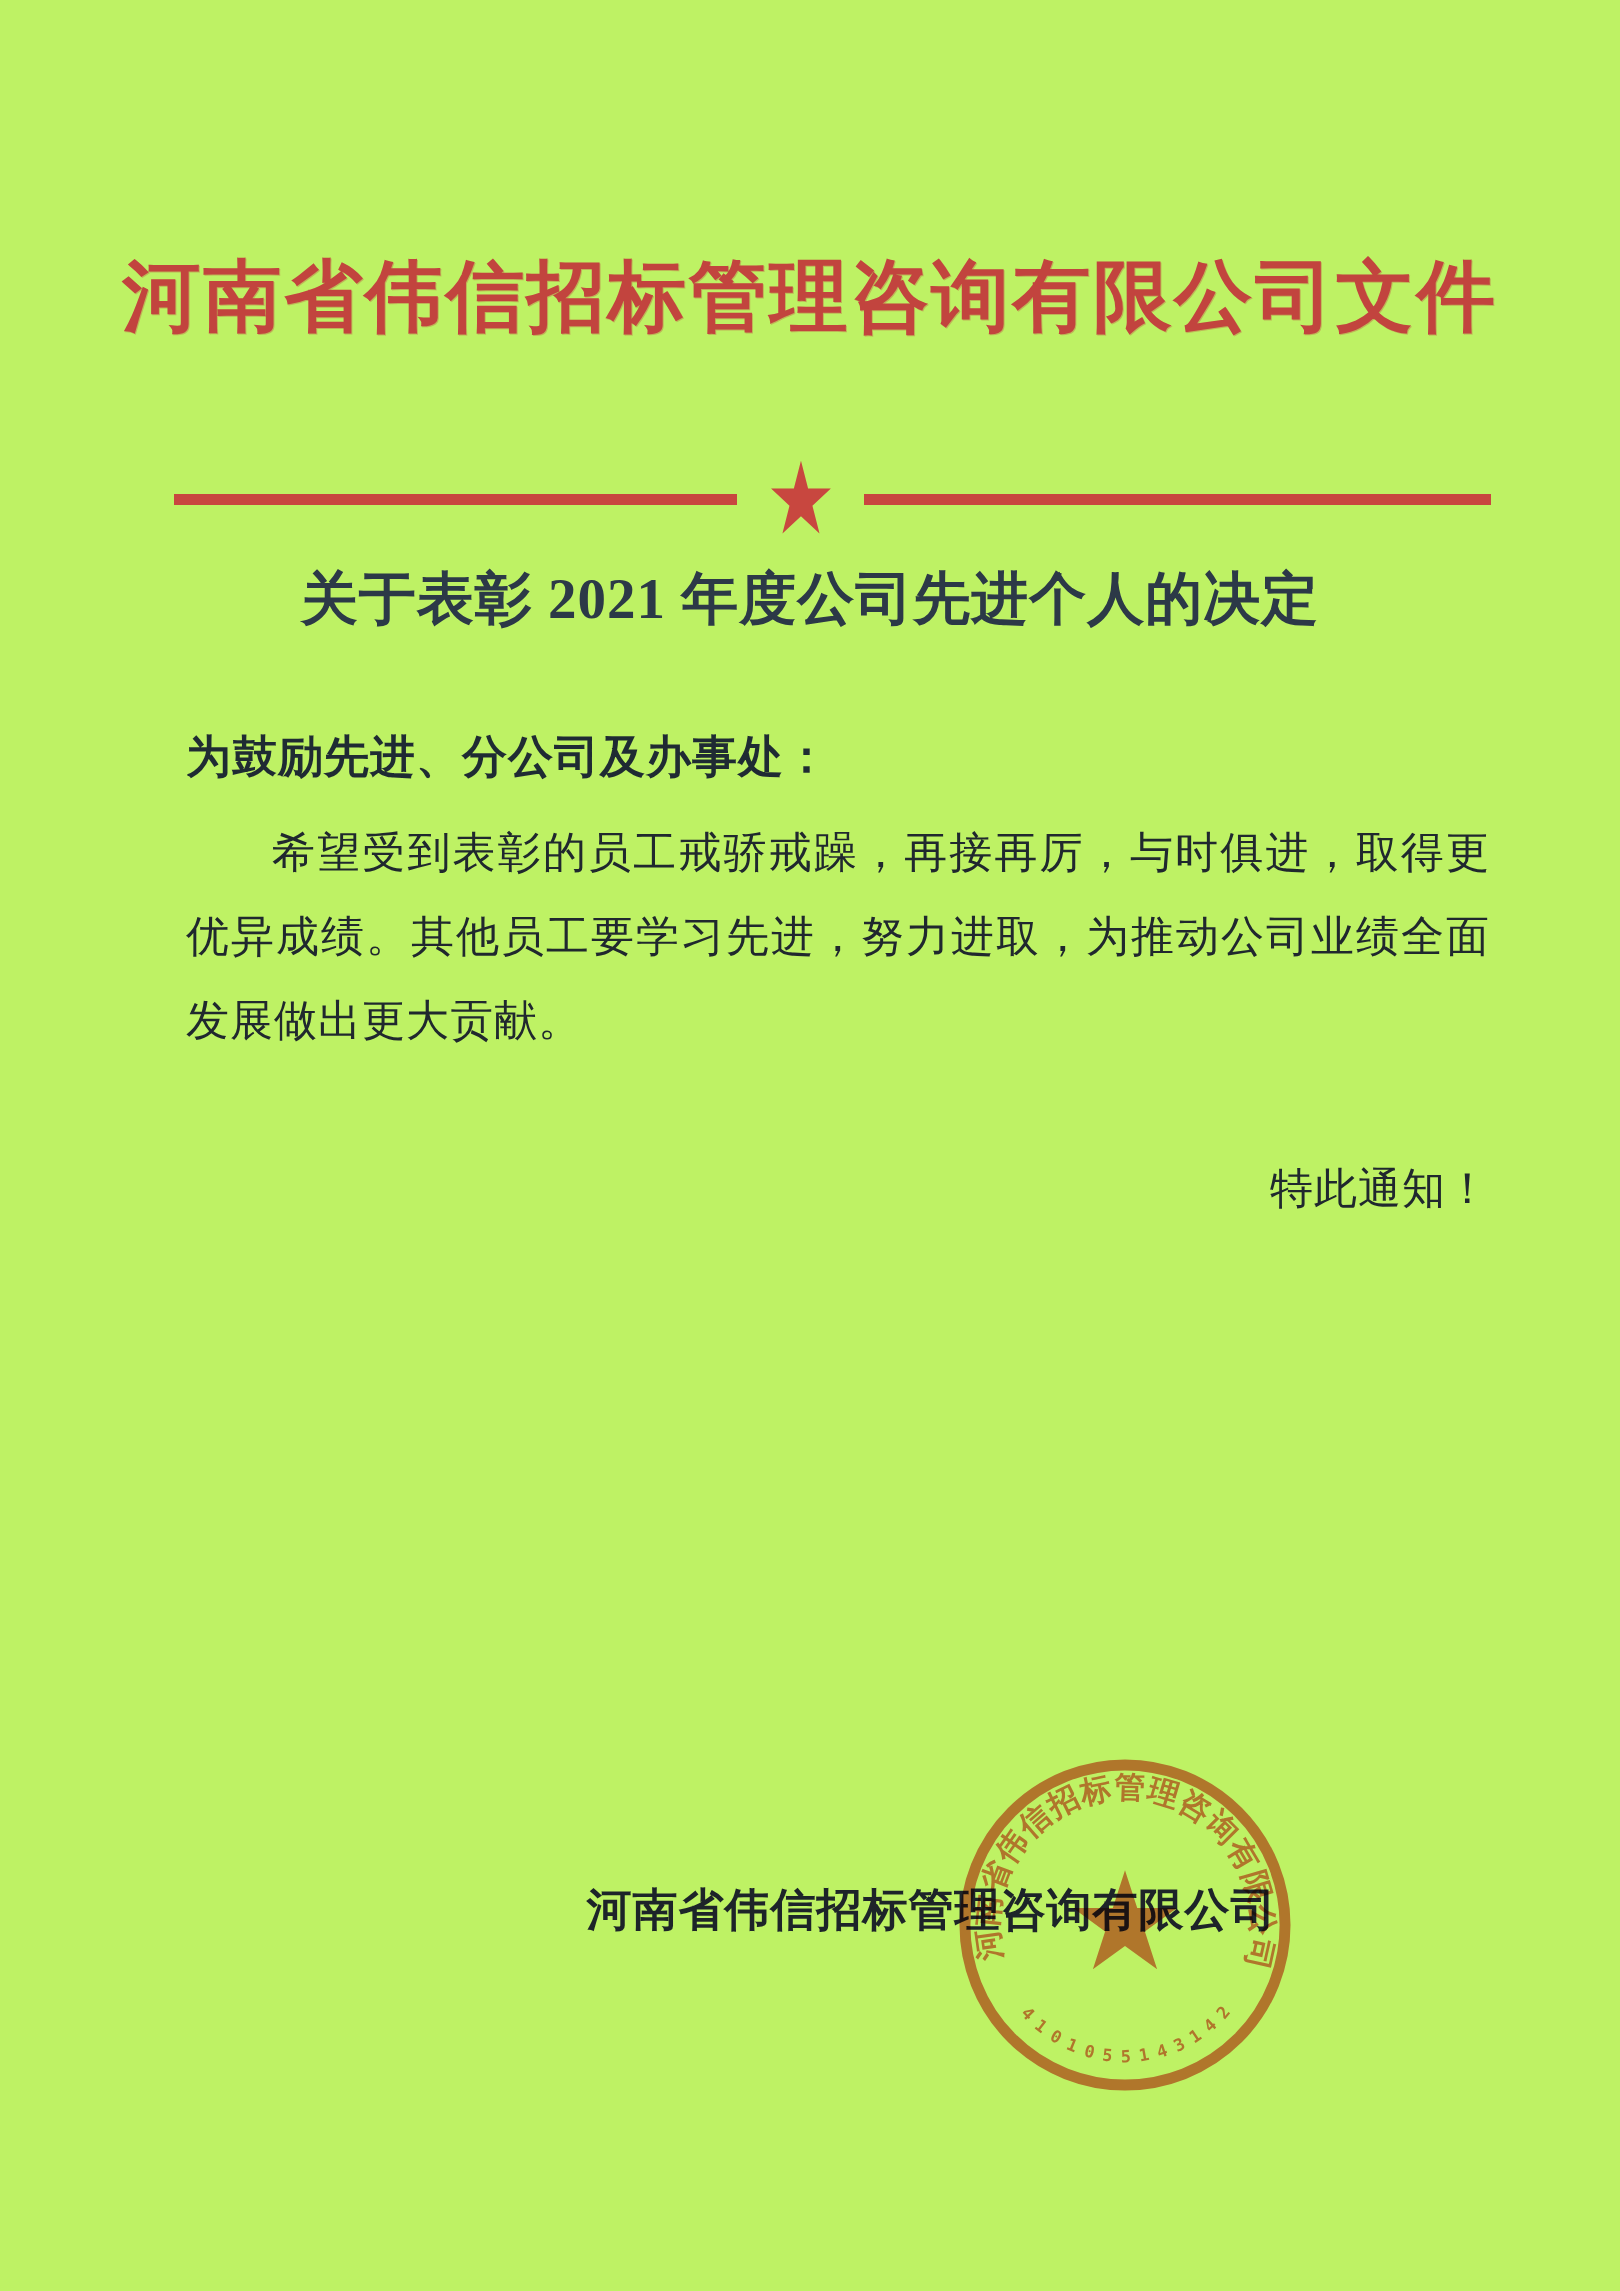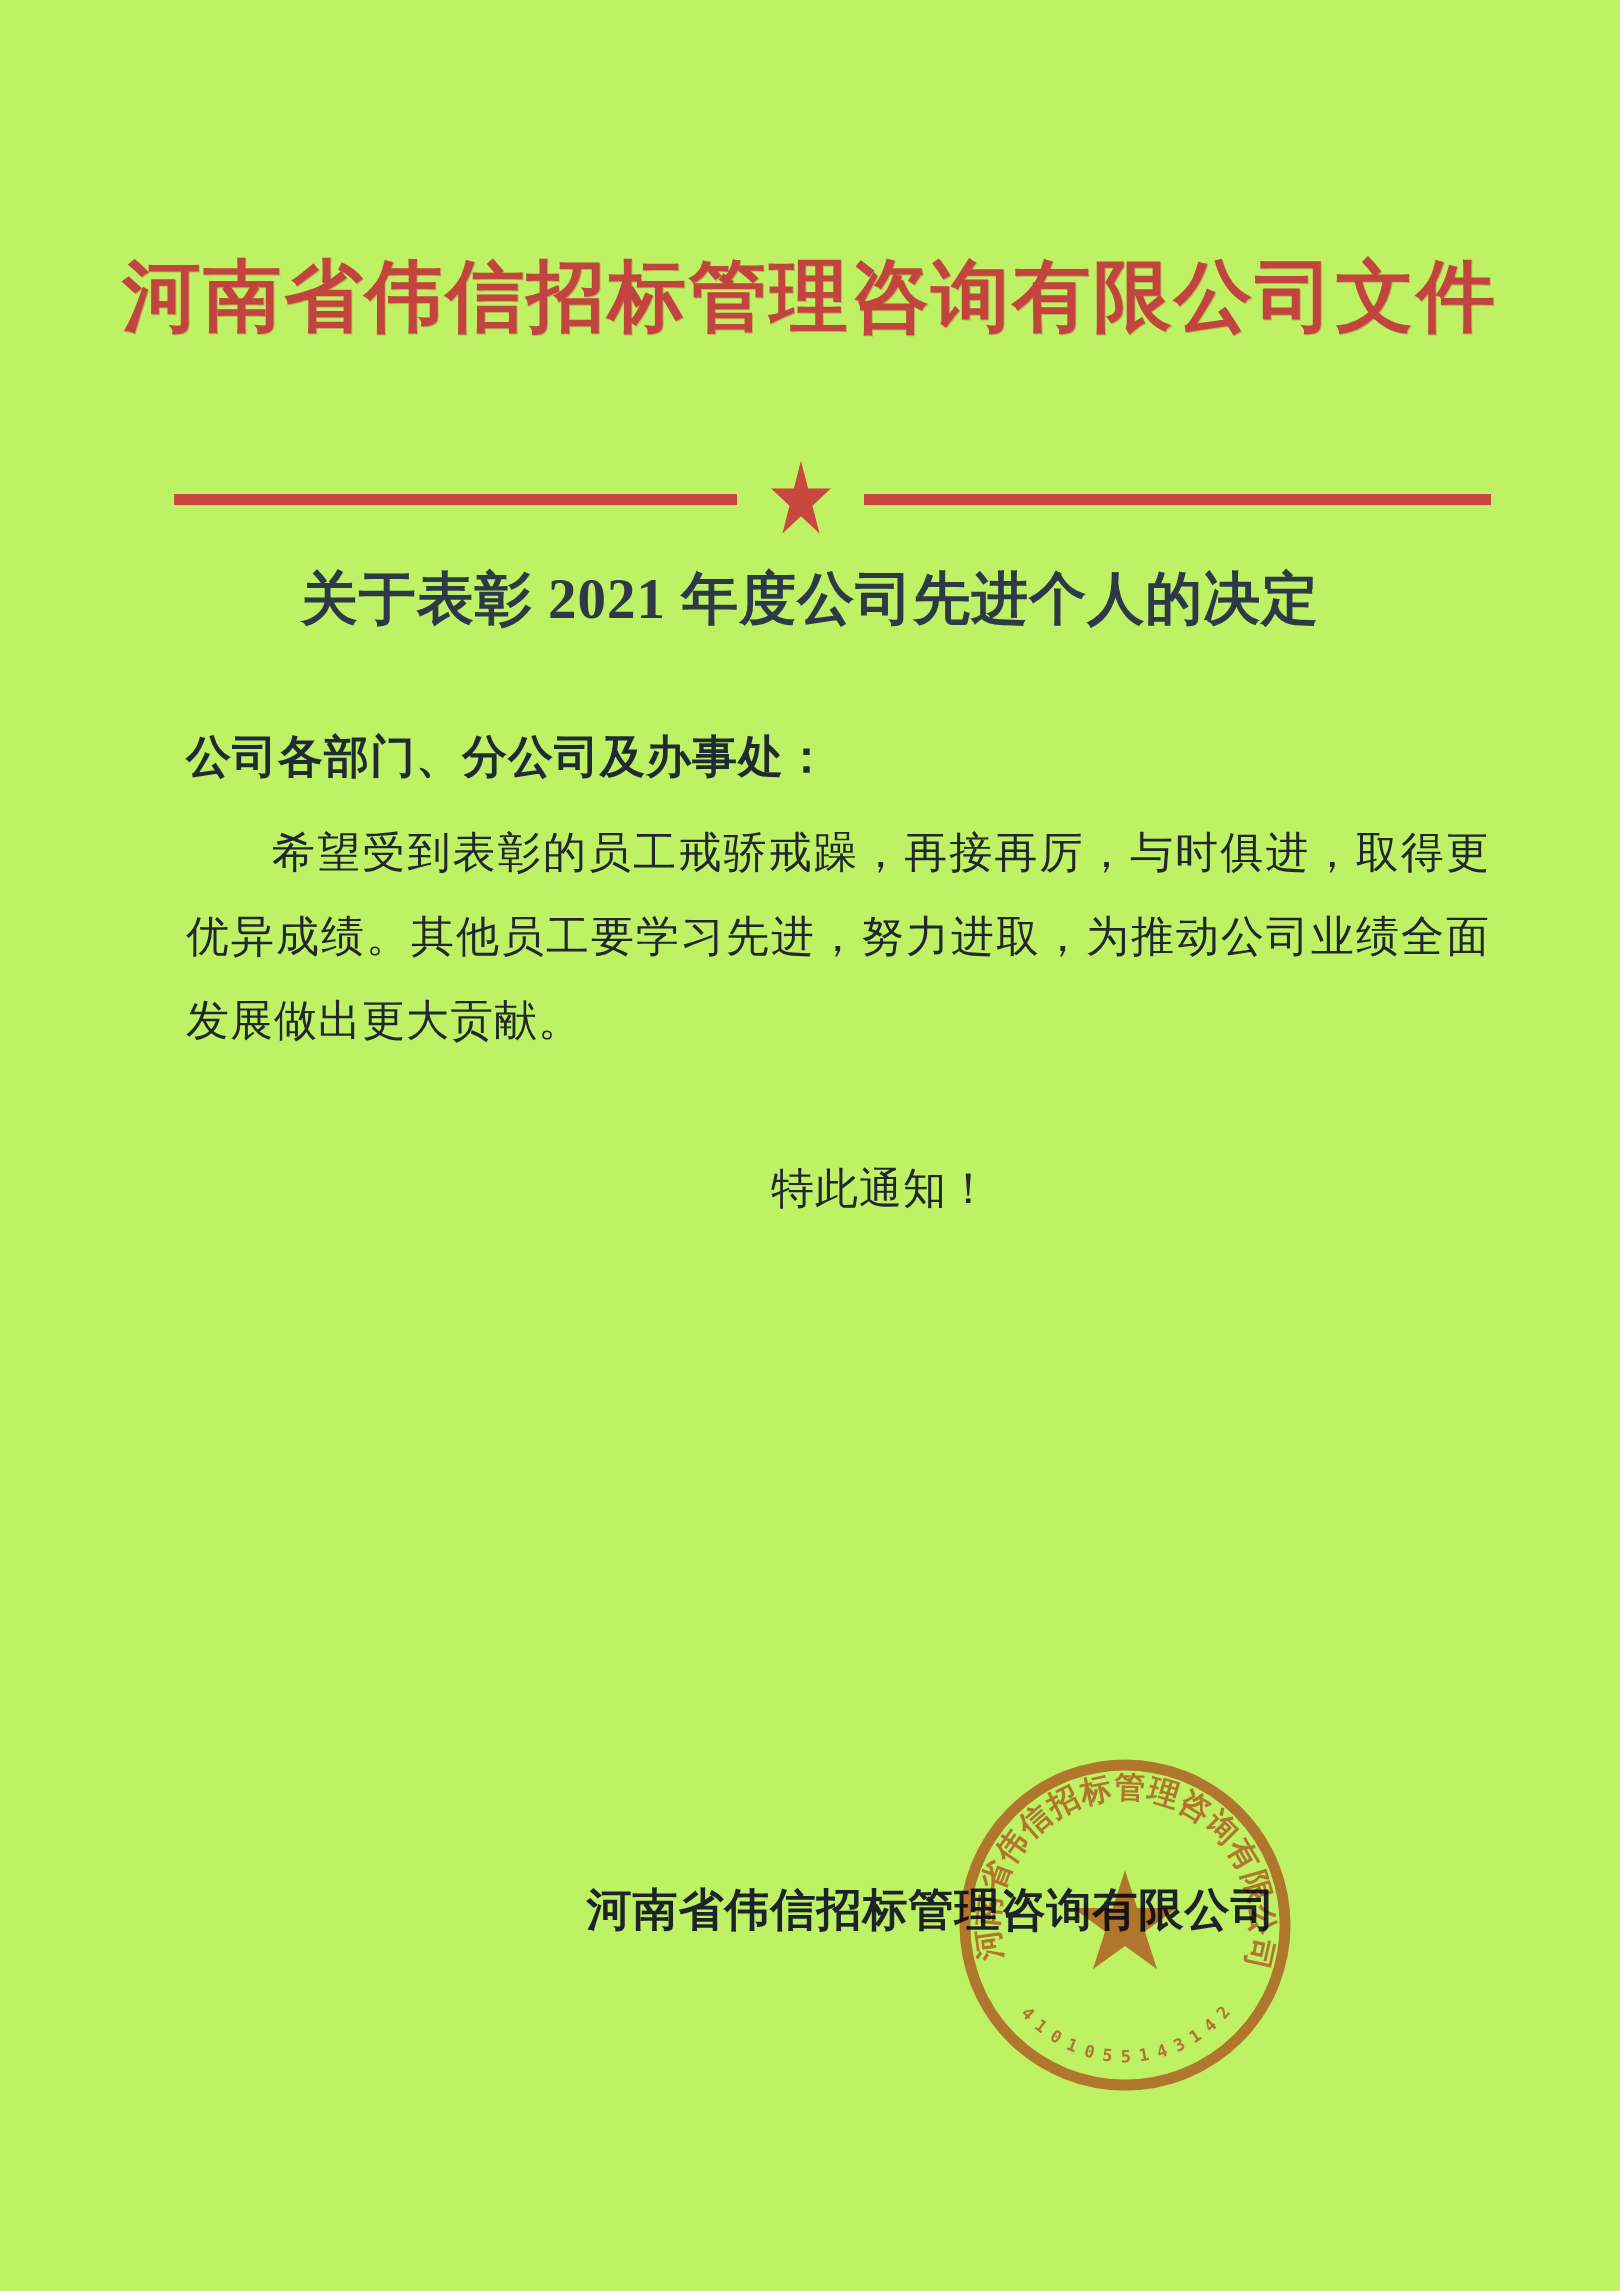--- a/index.html
+++ b/index.html
@@ -36,21 +36,21 @@
   }
   .body-text {
     position:absolute; top:727px; left:186px; width:1304px;
     color:var(--body-ink,#20282e);
   }
   .salutation { font-size:45px; font-weight:700; margin:0 0 23.5px 0; color:#1f2b33; letter-spacing:1px; }
   .para {
     font-size:43px; line-height:84px; margin:0;
     text-align:justify; text-indent:86px; letter-spacing:1px;
   }
-  .para.notice { margin-top:84px; text-align:center; }
+  .para.notice { margin-top:84px; text-align:right; }
   .sig { position:absolute; left:412px; width:1039px; top:1880px; text-align:center; color:#1d2429; }
   .sig-company { font-size:45px; font-weight:700; letter-spacing:1px; }
   .sig-date { margin-top:96px; font-size:44px; letter-spacing:4.9px; }
   .seal { position:absolute; left:956px; top:1756px; mix-blend-mode:multiply; opacity:.88; }
   .seal-ring { fill:none; stroke:var(--seal-red,#ea6a5a); stroke-width:11px; }
   .seal-star { fill:var(--seal-red,#ea6a5a); }
   .seal-arc-text { font-size:31px; font-weight:700; fill:var(--seal-red,#ea6a5a); letter-spacing:1px; }
   .seal-serial  { font-size:17px; font-weight:700; fill:var(--seal-red,#ea6a5a); letter-spacing:9px;
                   font-family:"DejaVu Sans Mono","Liberation Mono",monospace; }
 </style>
@@ -64,21 +64,21 @@
 
   <div class="divider">
     <span class="line left"></span>
     <span class="star">★</span>
     <span class="line right"></span>
   </div>
 
   <h2 class="doc-title">关于表彰 2021 年度公司先进个人的决定</h2>
 
   <div class="body-text">
-    <p class="salutation">公司各部门、分公司及办事处：</p>
+    <p class="salutation">为鼓励先进、分公司及办事处：</p>
     <p class="para">希望受到表彰的员工戒骄戒躁，再接再厉，与时俱进，取得更优异成绩。其他员工要学习先进，努力进取，为推动公司业绩全面发展做出更大贡献。</p>
     <p class="para notice">特此通知！</p>
   </div>
 
   <div class="sig">
     <div class="sig-company">河南省伟信招标管理咨询有限公司</div>
   </div>
 
   <svg class="seal" width="338" height="338" viewBox="0 0 340 340" aria-hidden="true">
     <defs>

